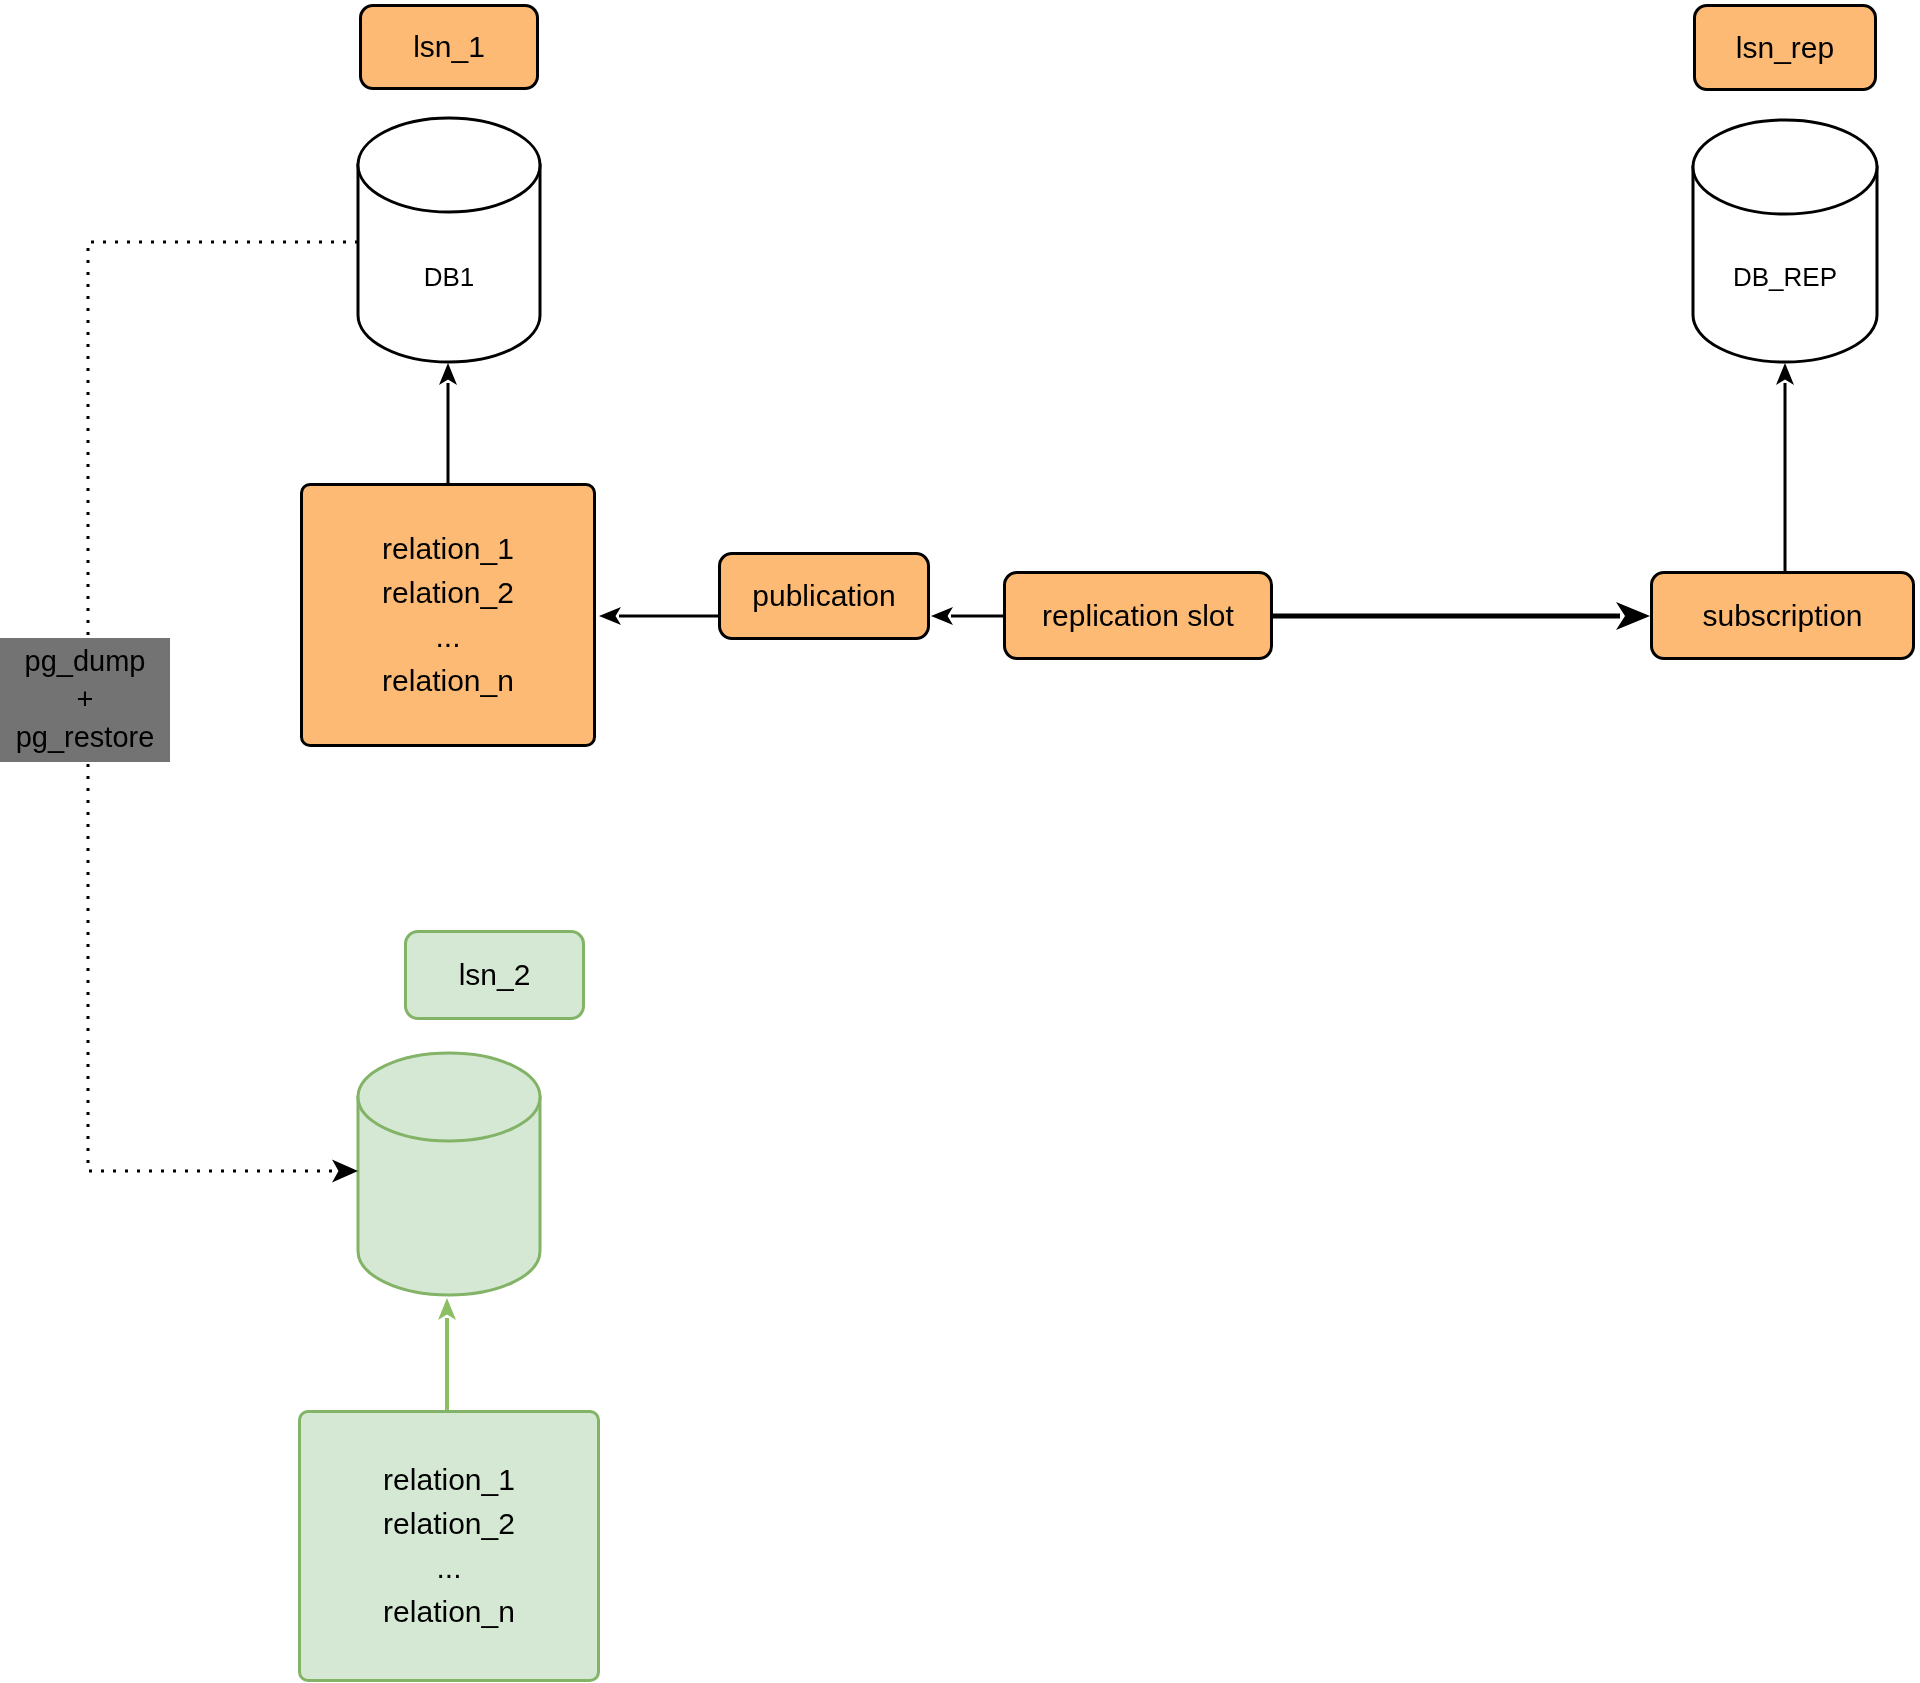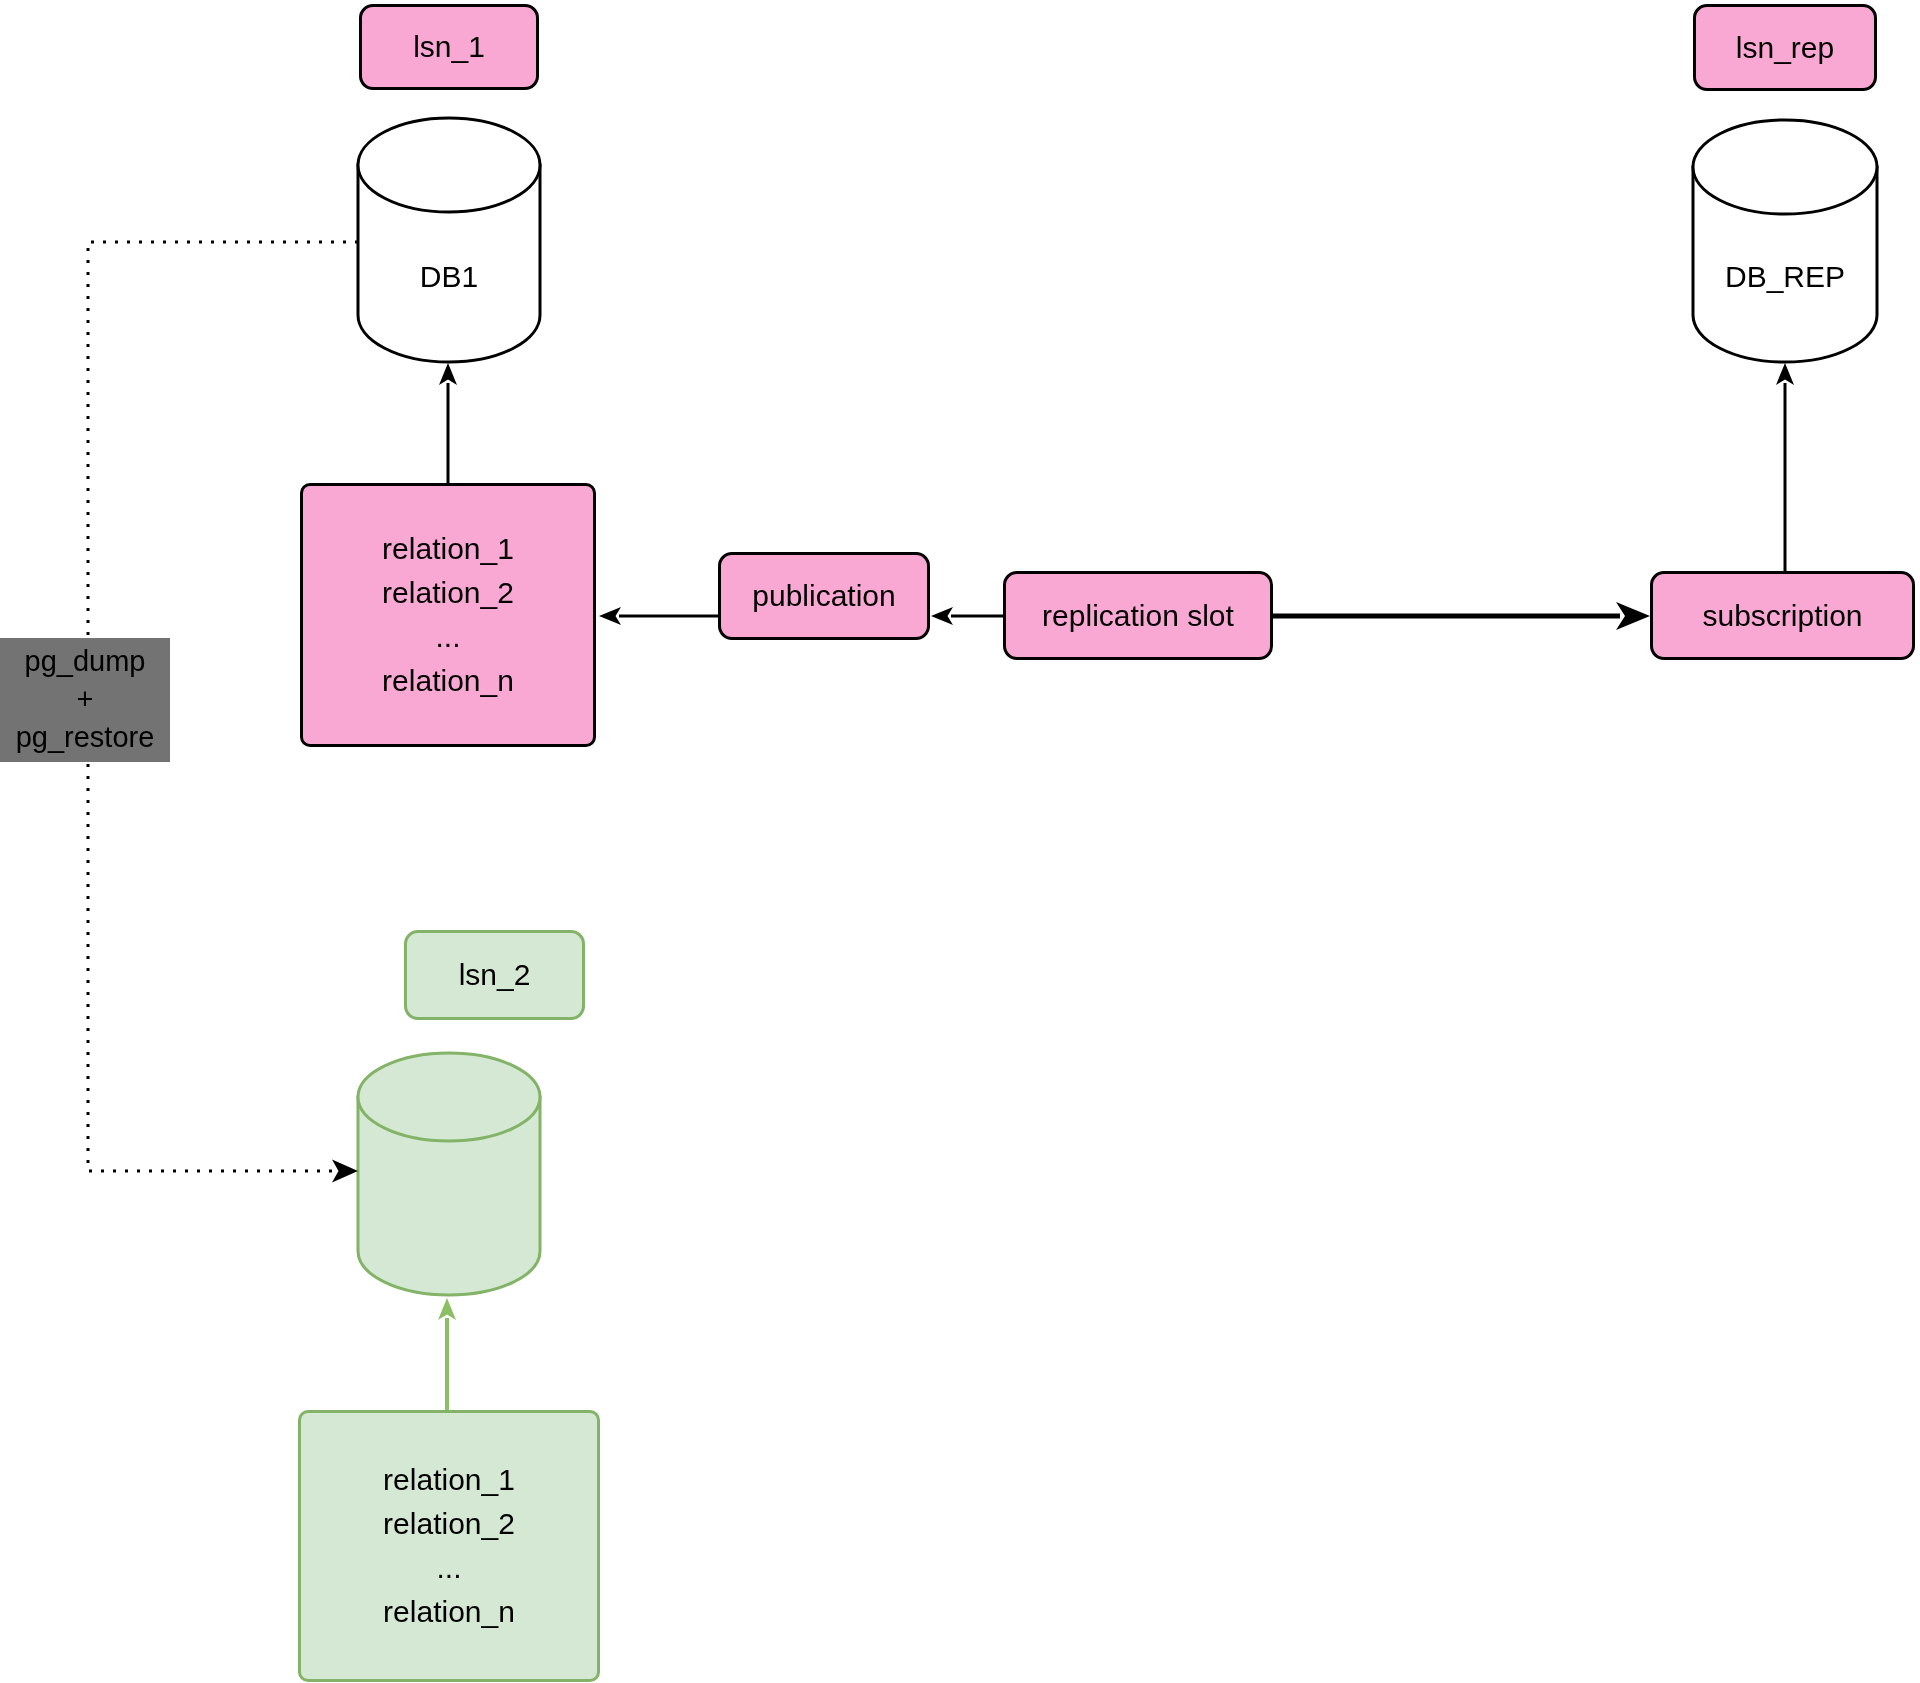--- a/index.html
+++ b/index.html
@@ -24,36 +24,36 @@
   }
   .node {
     position: absolute;
     box-sizing: border-box;
     display: flex;
     align-items: center;
     justify-content: center;
     text-align: center;
     font-size: 30px;
     line-height: 1.2;
-    background: #f9a8d4;
+    background: #fdba74;
     border: 3px solid var(--c-black, #000000);
     z-index: 1;
   }
   .small-round { border-radius: 14px; }
   .big-round   { border-radius: 10px; }
   .green-node {
     background: var(--c-green-fill, #d5e8d4);
     border-color: var(--c-green-stroke, #82b366);
   }
   .cyl-label {
     position: absolute;
     display: flex;
     align-items: center;
     justify-content: center;
-    font-size: 30px;
+    font-size: 26px;
     z-index: 1;
     background: transparent;
   }
   .relations {
     flex-direction: column;
     line-height: 44px;
   }
   #pg-dump-label {
     position: absolute;
     left: 0px;

